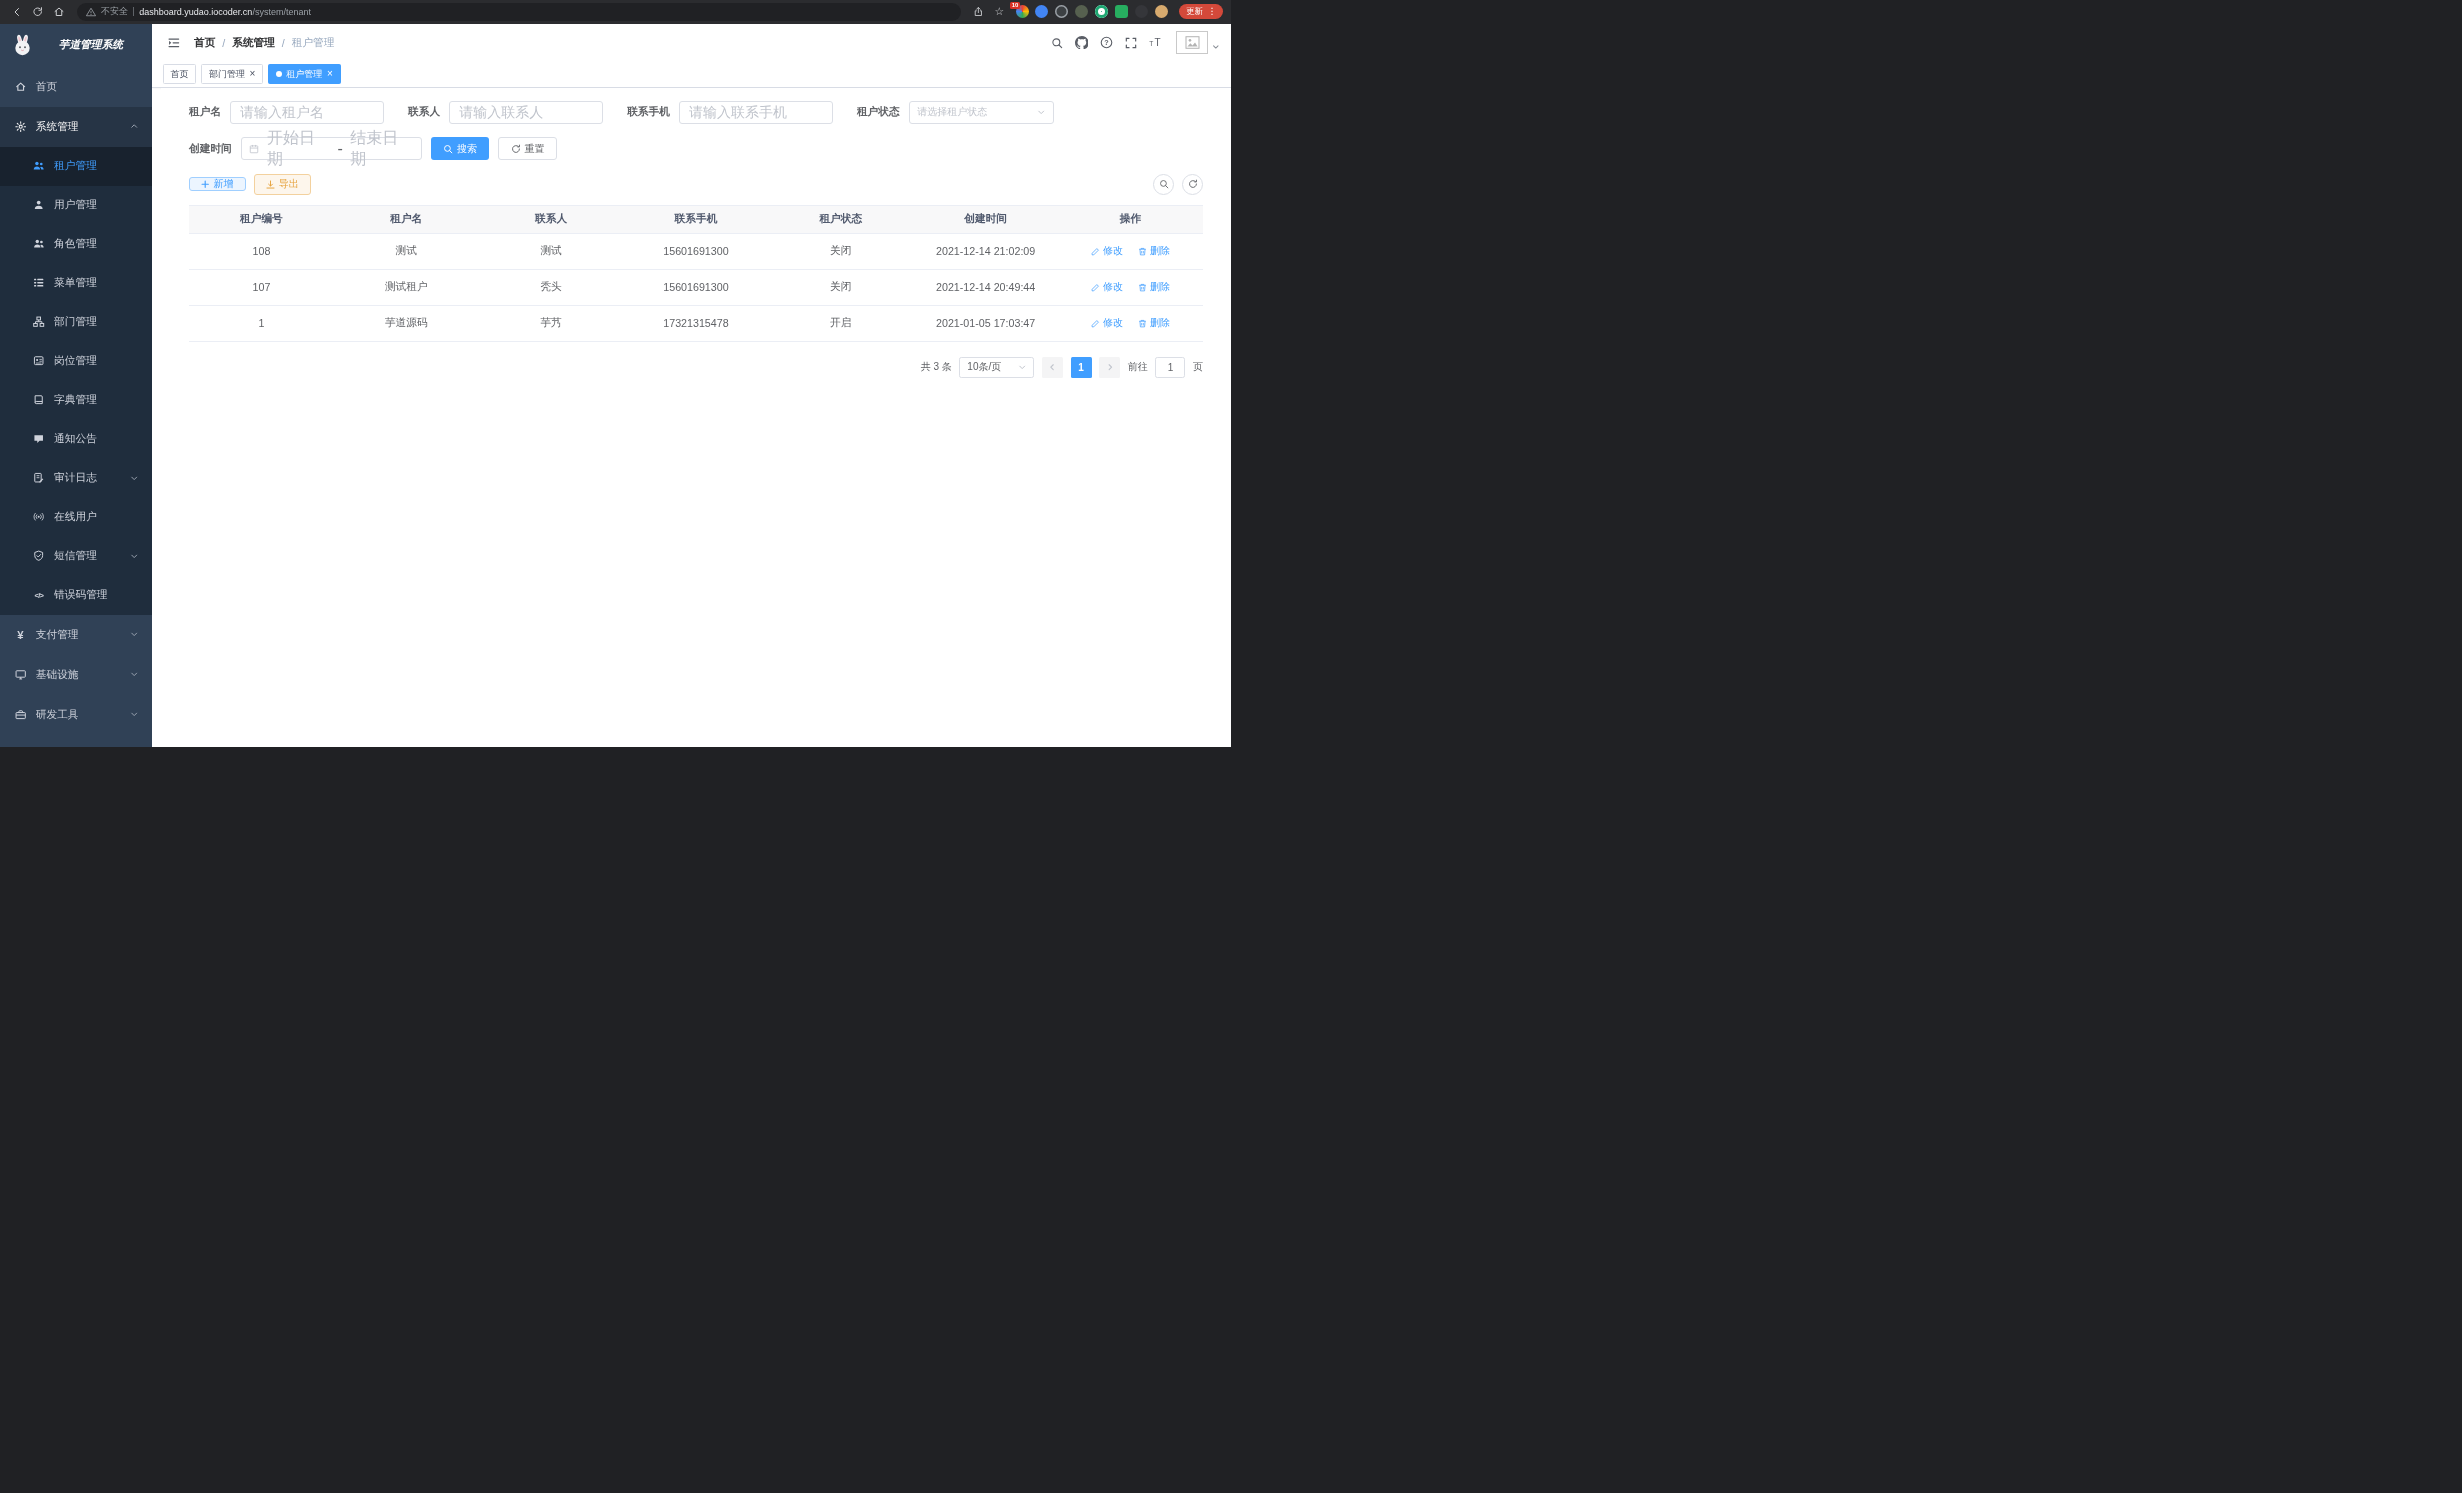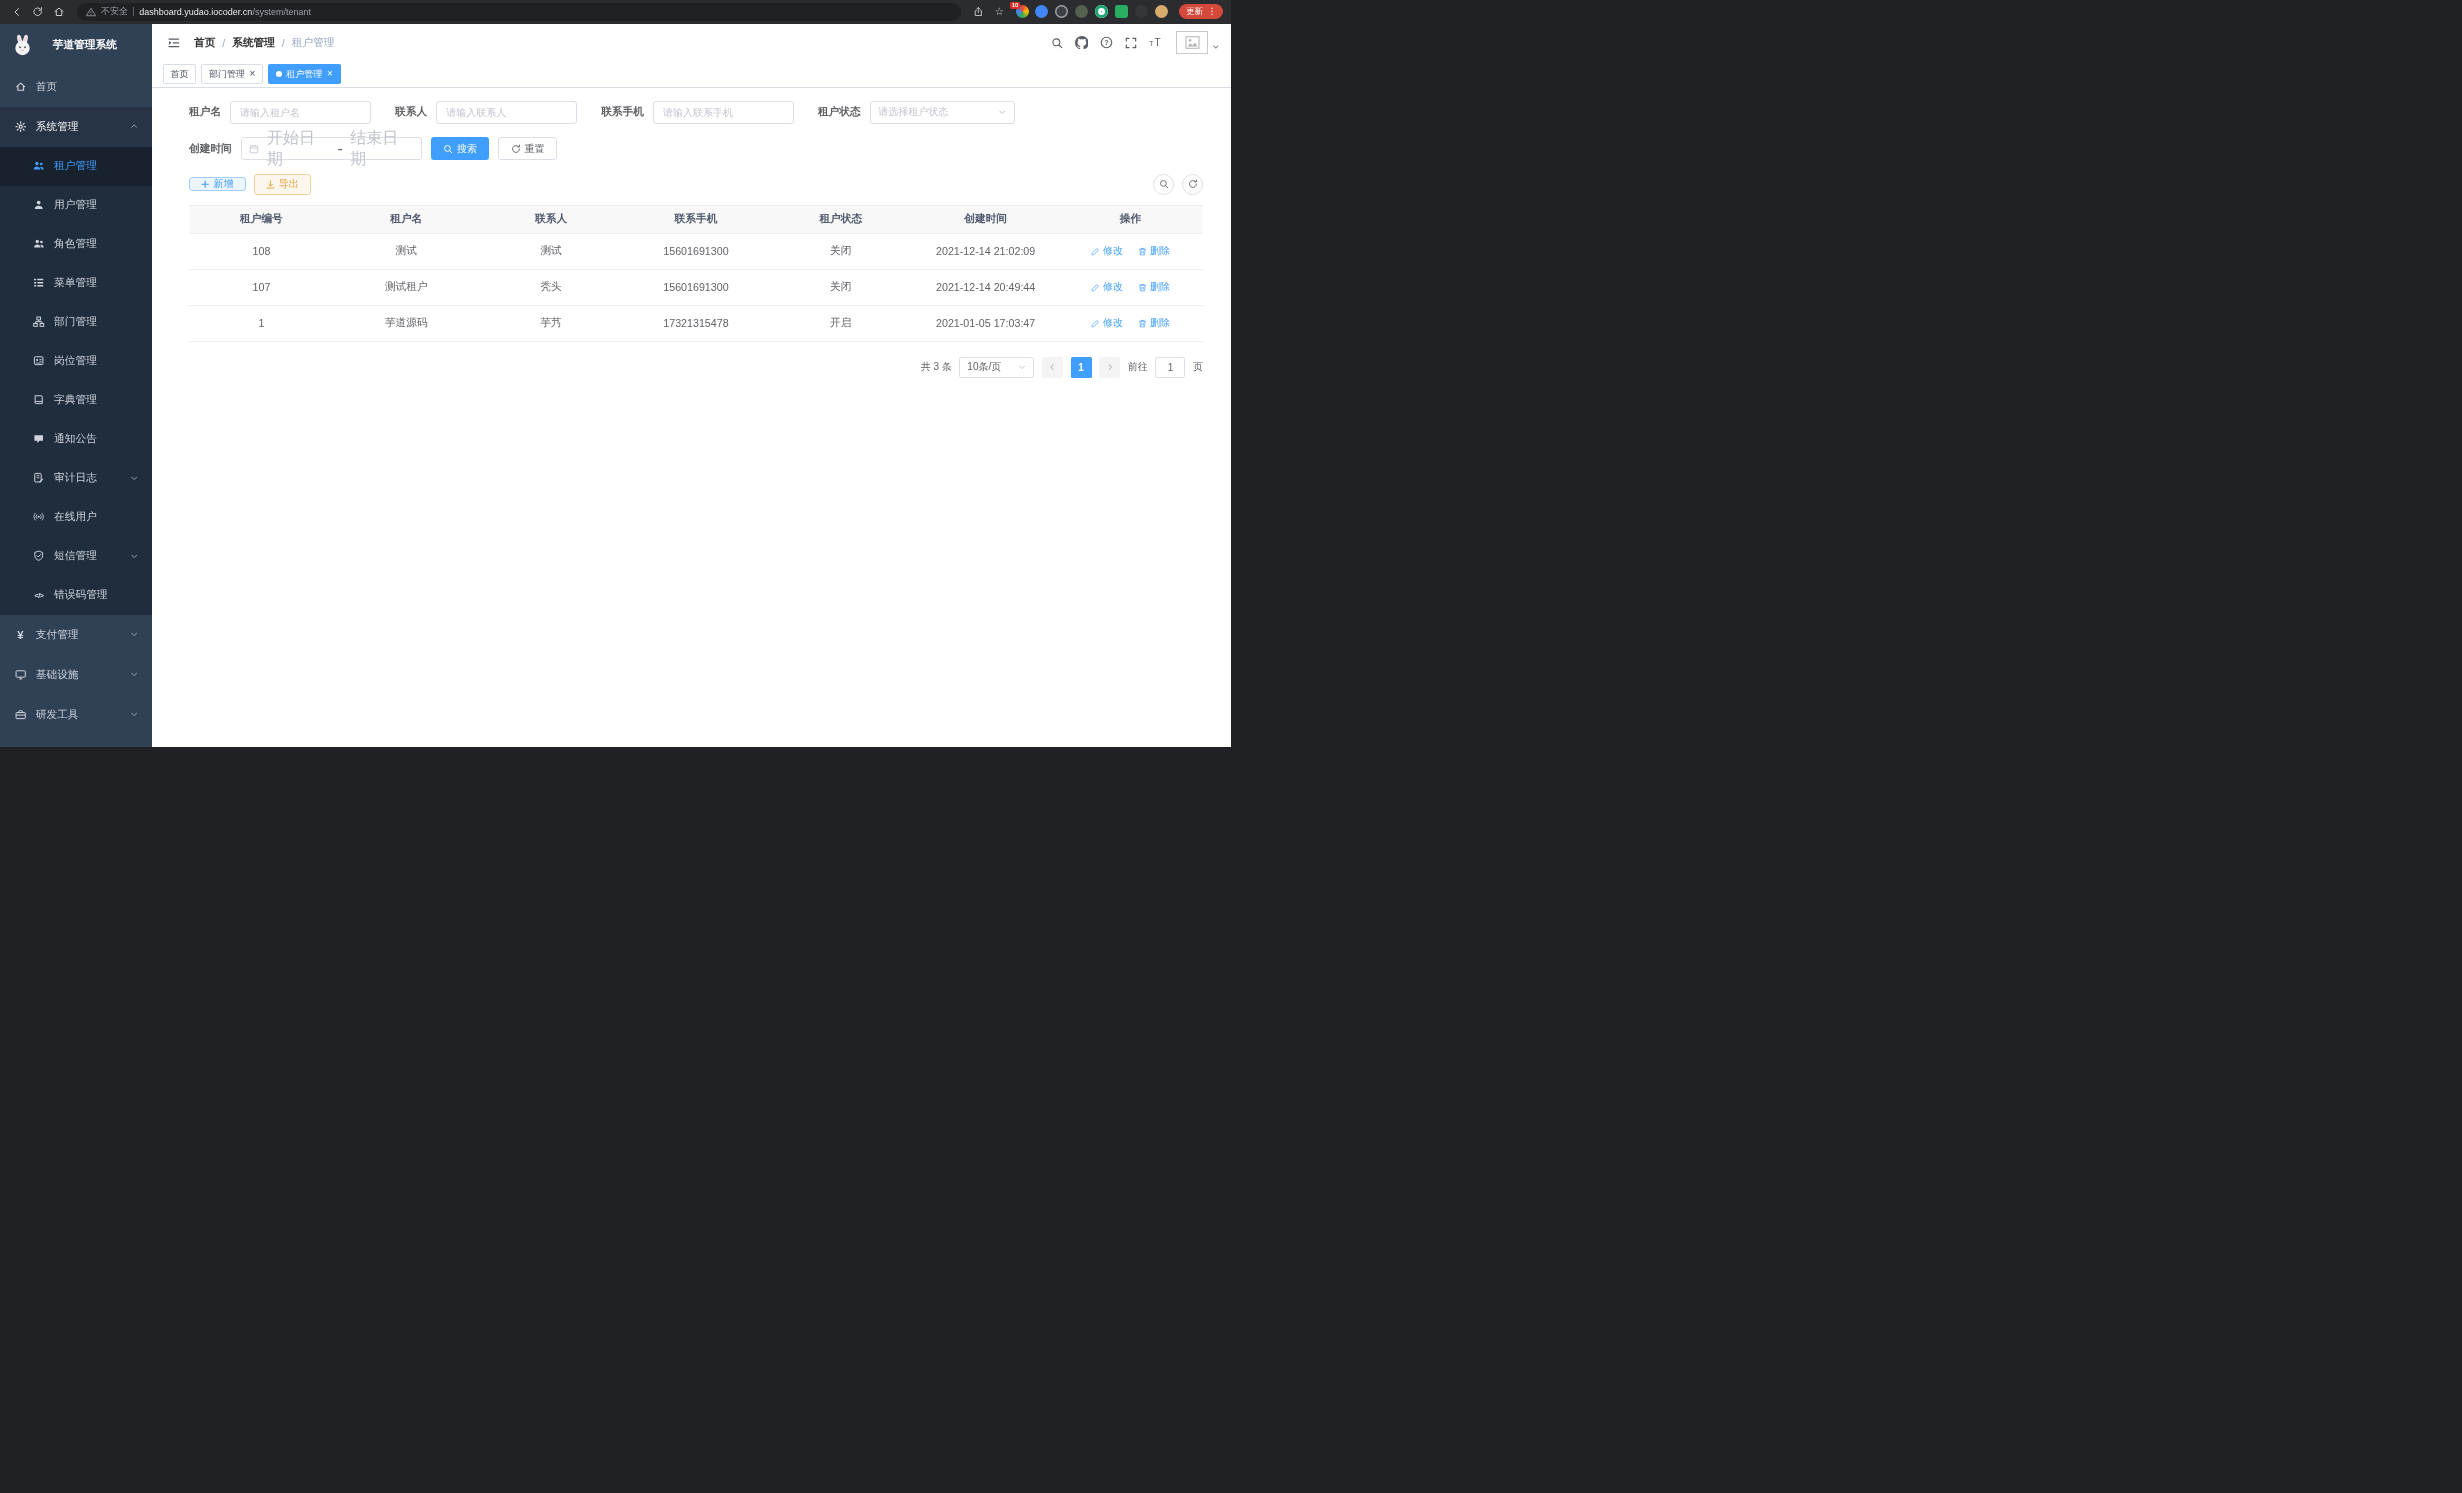--- a/index.html
+++ b/index.html
@@ -20,21 +20,21 @@
   .ext.sq { border-radius:3px; }
   .ext .badge { position:absolute; top:-3.8px; left:-5.3px; background:#d93025; color:#fff; font-size:6px; line-height:7.6px; padding:0 1.5px; border-radius:1.5px; font-weight:bold; }
   .update-pill { height:15px; background:#d4493a; border-radius:8.4px; color:#fff; font-size:8.4px; display:flex; align-items:center; gap:4.6px; padding:0 6.9px; margin-left:4.6px; }
   .kebab-glyph { font-size:9px; line-height:1; }
 
   
   .app { flex:1; display:flex; min-height:0; }
 
   
   .sidebar { width:152px; background:#304156; flex-shrink:0; display:flex; flex-direction:column; overflow:hidden; font-size:10.7px; }
-  .logo-row { height:43px; display:flex; align-items:center; padding-left:10.7px; gap:18px; flex-shrink:0; }
+  .logo-row { height:43px; display:flex; align-items:center; padding-left:10.7px; gap:24px; flex-shrink:0;font-style:italic; }
   .logo-img { width:24px; height:24px; display:flex; align-items:center; justify-content:center; }
   .logo-title { color:#fff; font-weight:bold; font-size:10.7px; }
   .menu { flex:1; }
   .menu-item { height:40px; display:flex; align-items:center; padding:0 13.7px; gap:8.4px; color:#cfd3dc; cursor:pointer; }
   .menu-item .mi { width:13.7px; display:flex; justify-content:center; align-items:center; flex-shrink:0; }
   .menu-item .chev { margin-left:auto; color:#9aa3b0; display:flex; }
   .menu-item.root-open { background:#263445; color:#f4f4f5; }
   .submenu { background:#1f2d3d; }
   .submenu .menu-item { height:39px; padding-left:32px; }
   .submenu .menu-item.active { background:#18222e; color:#409eff; }
@@ -61,21 +61,21 @@
   .tag { height:20px; display:inline-flex; align-items:center; gap:4.6px; padding:0 6.9px; border:0.8px solid #d8dce5; border-radius:1.5px; background:#fff; color:#495060; font-size:9px; cursor:pointer; }
   .tag .dot { width:6px; height:6px; border-radius:50%; background:#fff; }
   .tag .close { font-size:10px; line-height:1; }
   .tag.active { background:#409eff; border-color:#409eff; color:#fff; }
 
   
   .content { flex:1; padding:13px 28px; overflow:hidden; background:#fff;margin-left:9px; }
   .form-row { display:flex; align-items:center; margin-bottom:13.7px; }
   .form-item { display:flex; align-items:center; margin-right:24px; }
   .form-label { font-size:10.7px; font-weight:bold; color:#606266; margin-right:9px; white-space:nowrap; }
-  .input { width:141px; height:23px; border:0.8px solid #dcdfe6; border-radius:3px; padding:0 9px; font-size:10px; color:#606266; outline:none; font-family:inherit; }
+  .input { width:154px; height:23px; border:0.8px solid #dcdfe6; border-radius:3px; padding:0 9px; font-size:14px; color:#606266; outline:none; font-family:inherit; }
   .input::placeholder { color:#c0c4cc; }
   .selectbox { width:145px; height:23px; border:0.8px solid #dcdfe6; border-radius:3px; display:flex; align-items:center; padding:0 7.6px; font-size:10px; color:#c0c4cc; cursor:pointer; }
   .selectbox .sel-caret { margin-left:auto; display:flex; color:#c0c4cc; }
   .daterange { width:181px; height:23px; border:0.8px solid #dcdfe6; border-radius:3px; display:flex; align-items:center; gap:7.6px; padding:0 7.6px; font-size:16px; color:#c0c4cc; cursor:pointer; }
   .daterange .dr-sep { color:#606266; }
   .btn { height:23px; padding:0 11.4px; border-radius:3px; border:0.8px solid transparent; font-size:10px; display:inline-flex; align-items:center; gap:3.8px; cursor:pointer; font-family:inherit; }
   .btn-primary { background:#409eff; color:#fff; }
   .btn-default { background:#fff; border-color:#dcdfe6; color:#606266; }
   .btn-plain-blue { background:#ecf5ff; border-color:#a0cfff; color:#409eff; height:14px; }
   .btn-plain-warn { background:#fdf6ec; border-color:#f3d19e; color:#e6a23c; height:21px; }

